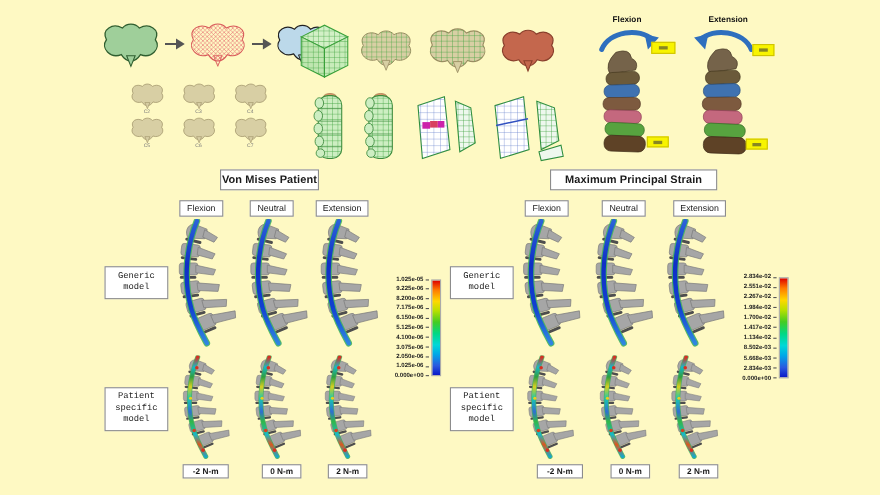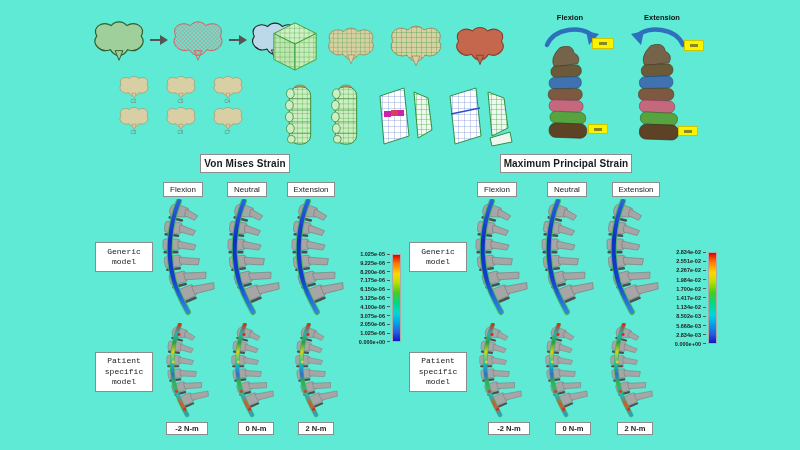--- a/index.html
+++ b/index.html
@@ -1,16 +1,16 @@
 <!DOCTYPE html>
 <html><head>
 <meta charset="utf-8">
 <style>
   html,body{margin:0;padding:0;background:#fff;font-family:"Liberation Sans",sans-serif;}
-  .canvas{position:relative;width:800px;height:450px;background:#5eead4;overflow:hidden;}
+  .canvas{position:relative;width:800px;height:450px;background:#fef9c3;overflow:hidden;}
   .abs{position:absolute;}
   .box{position:absolute;border:1px solid #8c8c8c;background:#fff;display:flex;align-items:center;justify-content:center;text-align:center;color:#1a1a1a;box-sizing:border-box;}
   .title{font-size:10px;font-weight:bold;letter-spacing:.1px;}
   .hdr{font-size:8px;}
   .rowlbl{font-size:8px;line-height:1.3;padding:2px;font-family:Liberation Mono, monospace;}
   .mom{font-size:7.5px;font-weight:bold;}
   .cbar{position:absolute;width:9px;border:1px solid #aaa;box-sizing:border-box;
     background:linear-gradient(180deg,#dd0000 0%,#ff7a00 10%,#ffd800 22%,#b8e000 32%,#44cc22 44%,#00d884 56%,#00d8d8 68%,#00a8e8 78%,#2a5ae0 90%,#0a18c8 100%);}
   .ticks{position:absolute;display:flex;flex-direction:column;justify-content:space-between;width:46px;}
   .tick{display:flex;align-items:center;justify-content:flex-end;gap:2px;font-size:5.5px;color:#222;font-weight:bold;white-space:nowrap;}
@@ -283,21 +283,21 @@
       </svg>
     <div class="badge" style="left:684px;top:40px;width:20px;height:11px">
         <i></i>
       </div>
     <div class="badge" style="left:678px;top:126px;width:20px;height:10px">
         <i></i>
       </div>
   </div>
 
   <div>
-    <div class="box title" style="left:200px;top:154px;width:90px;height:19px">Von Mises Strain</div>
+    <div class="box title" style="left:200px;top:154px;width:90px;height:19px">Von Mises Patient</div>
 
     <div class="box hdr" style="left:163px;top:182px;width:40px;height:15px">Flexion</div>
     <div class="box hdr" style="left:227px;top:182px;width:40px;height:15px">Neutral</div>
     <div class="box hdr" style="left:287px;top:182px;width:48px;height:15px">Extension</div>
 
     <div class="box rowlbl" style="left:95px;top:242px;width:58px;height:30px">Generic model</div>
     <div class="box rowlbl" style="left:95px;top:352px;width:58px;height:40px">Patient specific model</div>
 
     <svg class="abs" style="left:151px;top:199px" width="64" height="118">
         <use href="#spineG"></use>
@@ -366,21 +366,21 @@
         </span>
     </div>
     <div class="cbar" style="left:392px;top:254px;height:88px"></div>
 
     <div class="box mom" style="left:166px;top:422px;width:42px;height:13px">-2 N-m</div>
     <div class="box mom" style="left:238px;top:422px;width:36px;height:13px">0 N-m</div>
     <div class="box mom" style="left:298px;top:422px;width:36px;height:13px">2 N-m</div>
   </div>
 
   <div>
-    <div class="box title" style="left:500px;top:154px;width:132px;height:19px">Maximum Principal Strain</div>
+    <div class="box title" style="left:500px;top:154px;width:152px;height:19px">Maximum Principal Strain</div>
 
     <div class="box hdr" style="left:477px;top:182px;width:40px;height:15px">Flexion</div>
     <div class="box hdr" style="left:547px;top:182px;width:40px;height:15px">Neutral</div>
     <div class="box hdr" style="left:612px;top:182px;width:48px;height:15px">Extension</div>
 
     <div class="box rowlbl" style="left:409px;top:242px;width:58px;height:30px">Generic model</div>
     <div class="box rowlbl" style="left:409px;top:352px;width:58px;height:40px">Patient specific model</div>
 
     <svg class="abs" style="left:464px;top:199px" width="64" height="118">
         <use href="#spineG"></use>

